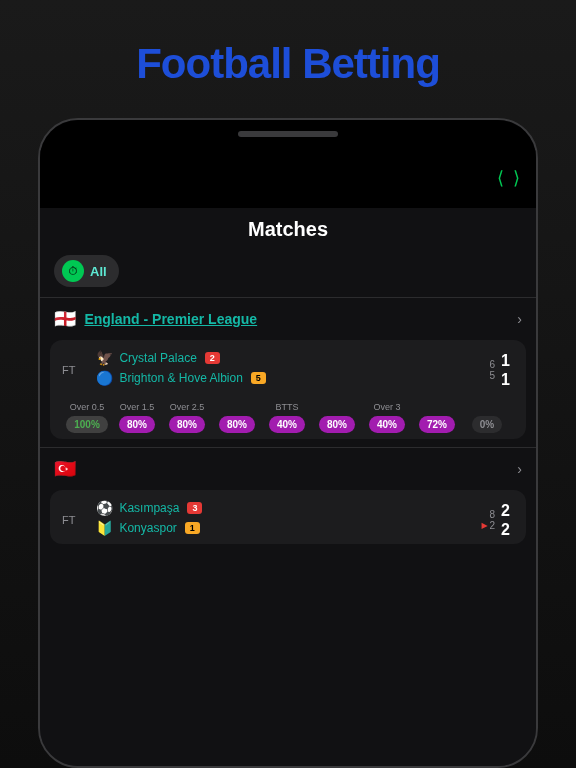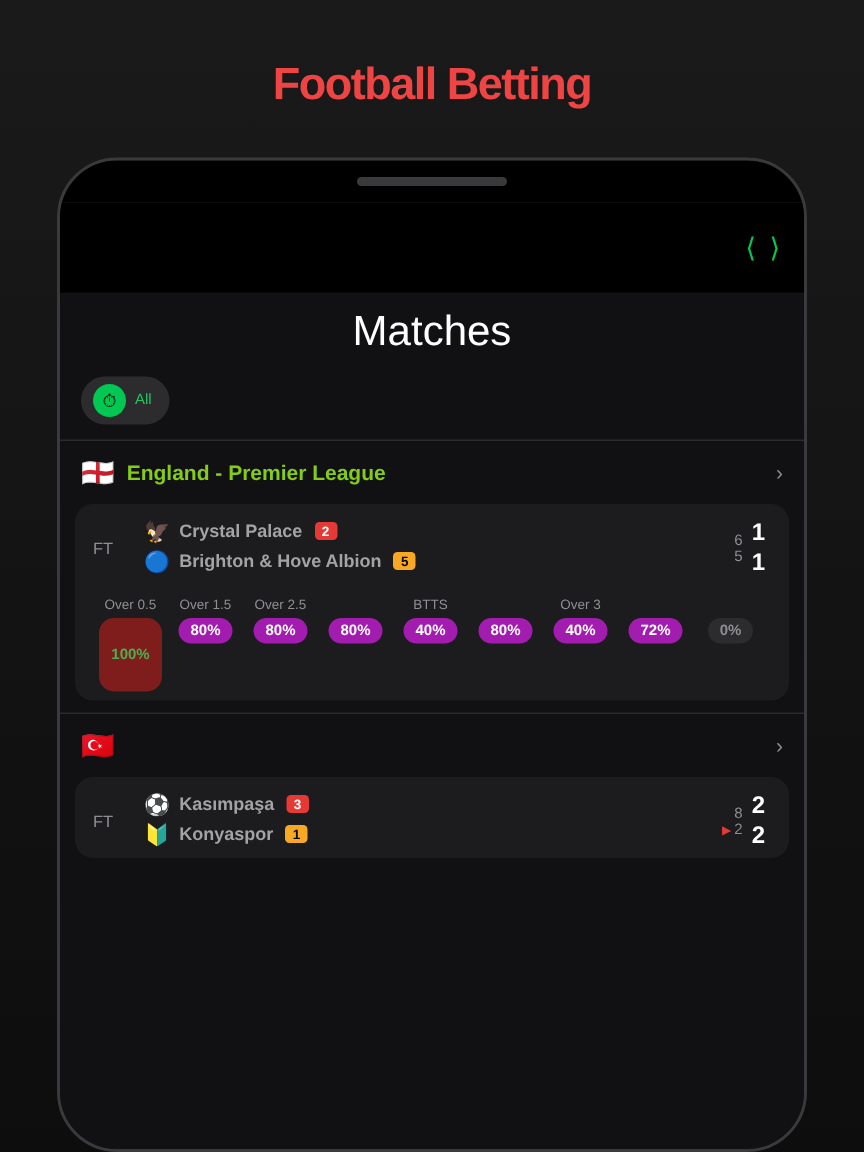--- a/index.html
+++ b/index.html
@@ -8,22 +8,22 @@
       height: 768px;
       background: linear-gradient(180deg, #1a1a1a 0%, #0d0d0d 100%);
       font-family: -apple-system, BlinkMacSystemFont, 'Helvetica Neue', Arial, sans-serif;
       overflow: hidden;
       display: flex;
       flex-direction: column;
       align-items: center;
     }
 
     .app-title {
-      color: #ef4444;
-      font-size: 30px;
+      color: #1d4ed8;
+      font-size: 42px;
       font-weight: 900;
       text-align: left;
       padding: 40px 40px 30px;
       line-height: 1.15;
       letter-spacing: -1px;
     }
 
     .phone-frame {
       width: 500px;
       background: #1c1c1e;
@@ -74,22 +74,22 @@
       letter-spacing: 2px;
     }
 
     .matches-header {
       text-align: center;
       padding: 10px 0 8px;
     }
 
     .matches-title {
       color: #ffffff;
-      font-size: 28px;
-      font-weight: 400;
+      font-size: 20px;
+      font-weight: 700;
       margin-top: 12px;
     }
 
     .filter-bar {
       display: flex;
       align-items: center;
       justify-content: space-between;
       padding: 6px 14px 10px;
     }
 
@@ -122,23 +122,23 @@
       align-items: center;
       justify-content: center;
     }
 
     .toggle-icon-inner {
       color: #000;
       font-size: 12px;
     }
 
     .all-label {
-      color: #22c55e;
-      font-size: 10px;
-      font-weight: 400;
+      color: #5eead4;
+      font-size: 13px;
+      font-weight: 700;
     }
 
     .league-section {
       border-top: 1px solid #2c2c2e;
     }
 
     .league-header {
       display: flex;
       align-items: center;
       justify-content: space-between;
@@ -150,23 +150,24 @@
       display: flex;
       align-items: center;
       gap: 8px;
     }
 
     .league-flag {
       font-size: 18px;
     }
 
     .league-name {
-      color: #84cc16;
+      color: #14b8a6;
       font-size: 14px;
       font-weight: 600;
+      text-decoration: underline;
     }
 
     .chevron-right {
       color: #8e8e93;
       font-size: 14px;
     }
 
     .match-card {
       background: #1c1c1e;
       margin: 0 10px 8px;
@@ -199,23 +200,23 @@
       align-items: center;
       gap: 6px;
       margin-bottom: 4px;
     }
 
     .team-icon {
       font-size: 14px;
     }
 
     .team-name {
-      color: #a3a3a3;
+      color: #14b8a6;
       font-size: 12px;
-      font-weight: 700;
+      font-weight: 400;
     }
 
     .team-badge {
       background: #e53935;
       color: #fff;
       font-size: 9px;
       font-weight: 700;
       padding: 1px 5px;
       border-radius: 3px;
       margin-left: 2px;
@@ -276,25 +277,25 @@
       background: #a21caf;
       color: #ffffff;
       font-size: 10px;
       font-weight: 600;
       padding: 3px 8px;
       border-radius: 10px;
       white-space: nowrap;
     }
 
     .stat-pill-green {
-      background: #7f1d1d;
+      background: #404040;
       color: #4caf50;
       font-size: 10px;
       font-weight: 600;
-      padding: 19px 8px;
+      padding: 3px 8px;
       border-radius: 10px;
     }
 
     .stat-pill-dark {
       background: #2c2c2e;
       color: #8e8e93;
       font-size: 10px;
       font-weight: 600;
       padding: 3px 8px;
       border-radius: 10px;

